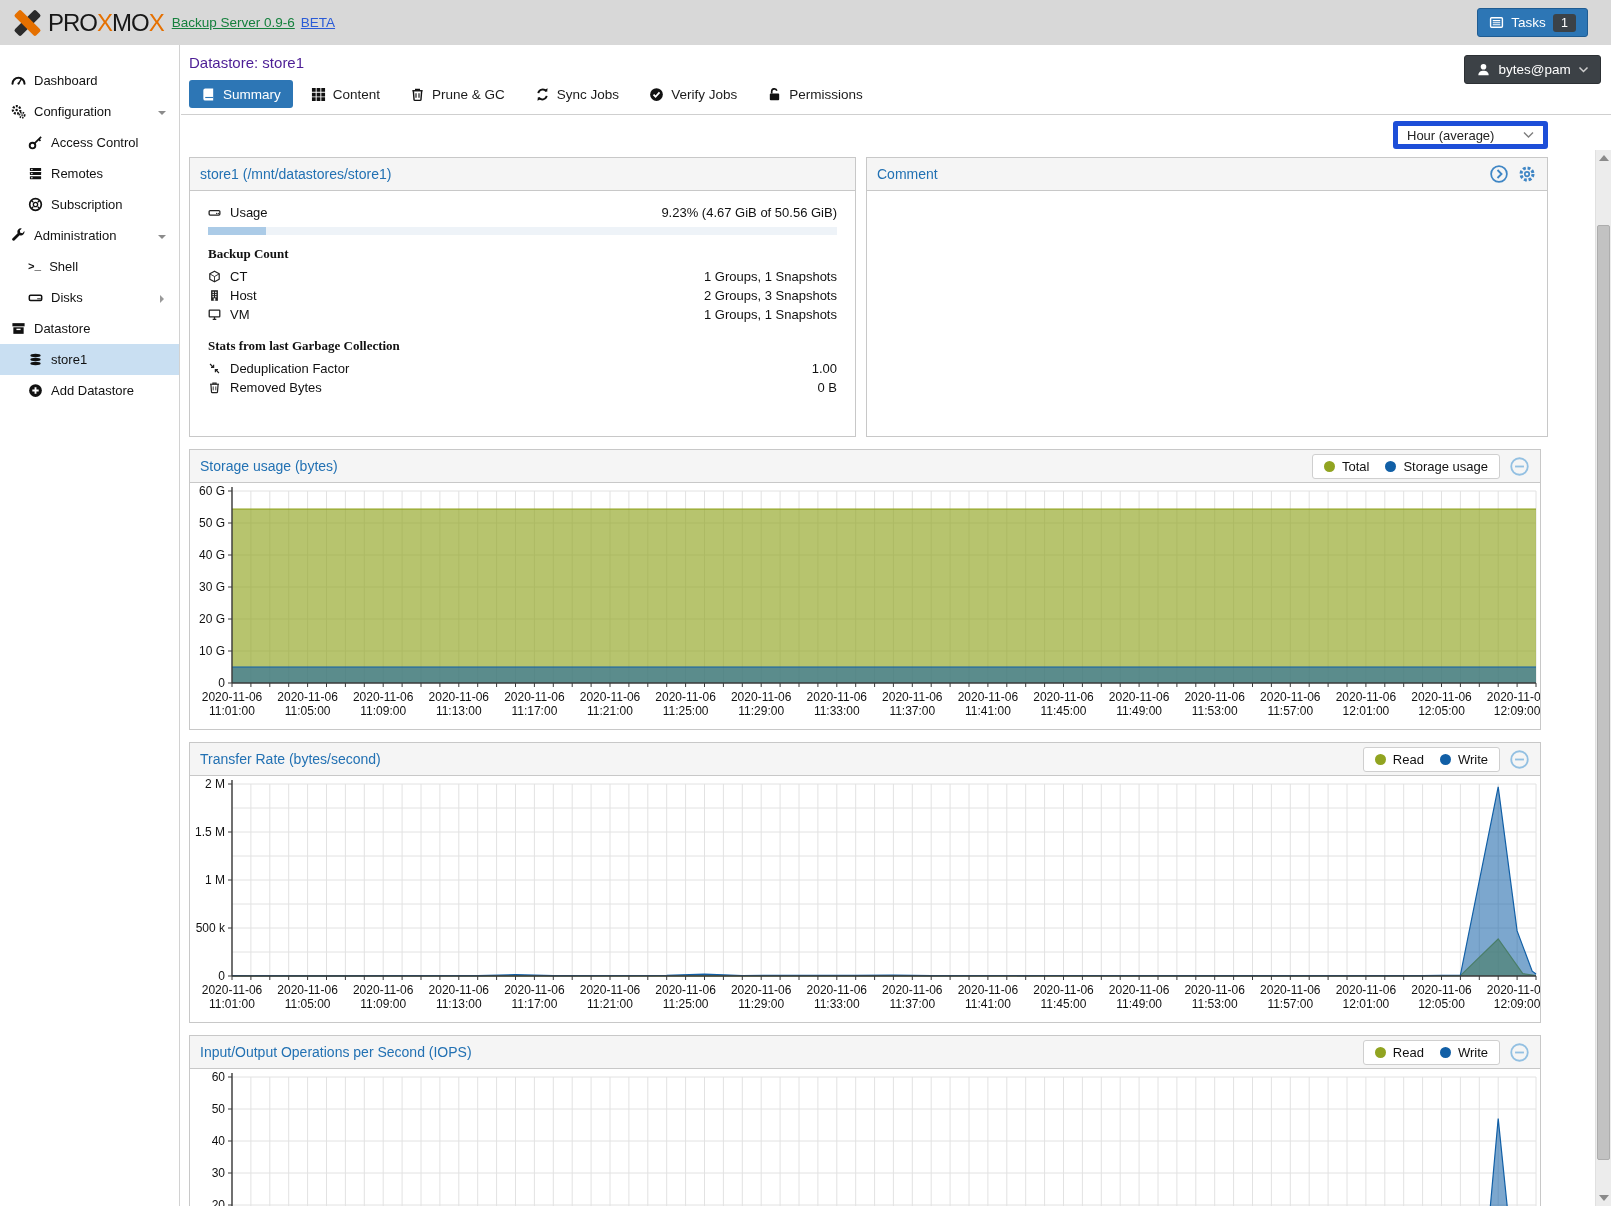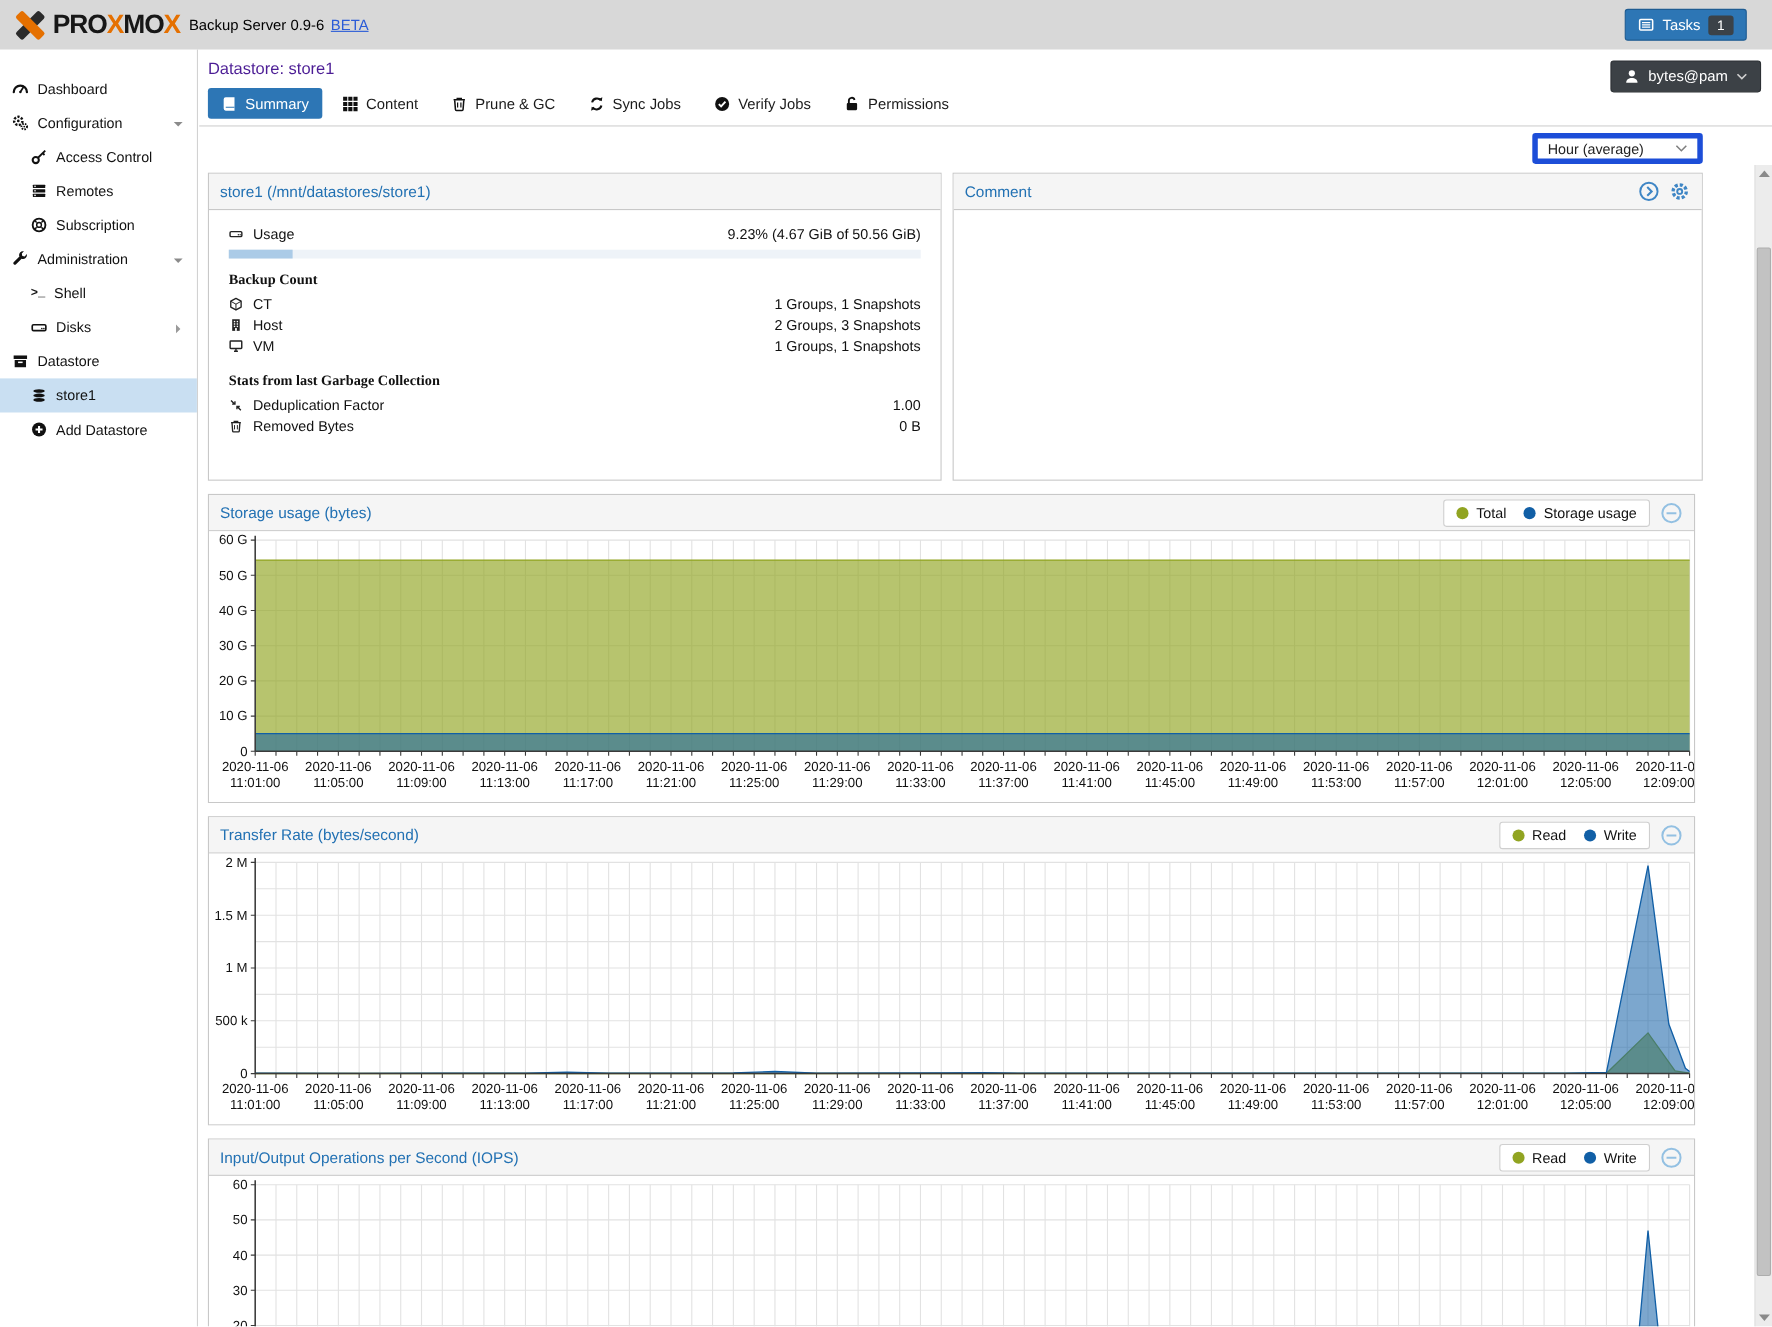--- a/index.html
+++ b/index.html
@@ -6,23 +6,23 @@
   html,body { width:1611px; height:1206px; overflow:hidden; }
   body { font-family:"Liberation Sans","DejaVu Sans",sans-serif; background:#fff; color:#111; position:relative; font-size:13px; }
 
   
   .hdr { height:45px; background:#d8d8d8; display:flex; align-items:center; padding:0 10px; position:relative; z-index:5; }
   .logo { display:flex; align-items:center; gap:4px; }
   .logo-mark { position:relative; width:34px; height:34px; }
   .logo-mark .bar { position:absolute; left:13px; top:2px; width:9px; height:30px; border-radius:2px; }
   .logo-mark .bar.dark { background:#2b2b2b; transform:rotate(45deg); }
   .logo-mark .bar.orange { background:#e57000; transform:rotate(-45deg); }
-  .brand { font-size:24px; font-weight:bold; letter-spacing:-1px; color:#171717; }
+  .brand { font-size:24px; font-weight:normal; letter-spacing:-1px; color:#171717; }
   .brand .orange { color:#e57000; }
-  .product { margin-left:8px; font-size:13.5px; color:#000000; }
+  .product { margin-left:8px; font-size:13.5px; color:#15803d;text-decoration:underline; }
   .beta { margin-left:6px; font-size:13.5px; color:#2a5bd7; text-decoration:underline; cursor:pointer; }
   .hdr-right { margin-left:auto; display:flex; align-items:center; gap:18px;flex-direction:column; }
   .btn { height:29px; display:flex; align-items:center; gap:7px; padding:0 11px; border-radius:3px; font-size:13.5px; cursor:pointer; }
   .btn-doc { background:#fdfdfd; border:1px solid #ababab; color:#1b1b1b; }
   .btn-tasks { background:#2d76b5; border:1px solid #1f5c92; color:#fff; }
   .badge { background:#3b4248; color:#fff; border-radius:3px; padding:2px 8px; font-size:12.5px; }
   .btn-user { background:#3c4146; border:1px solid #2c3034; color:#fff; }
 
   
   .side { position:absolute; top:45px; left:0; width:180px; bottom:0; background:#fff; border-right:1px solid #d2d2d2; padding-top:20px; }

